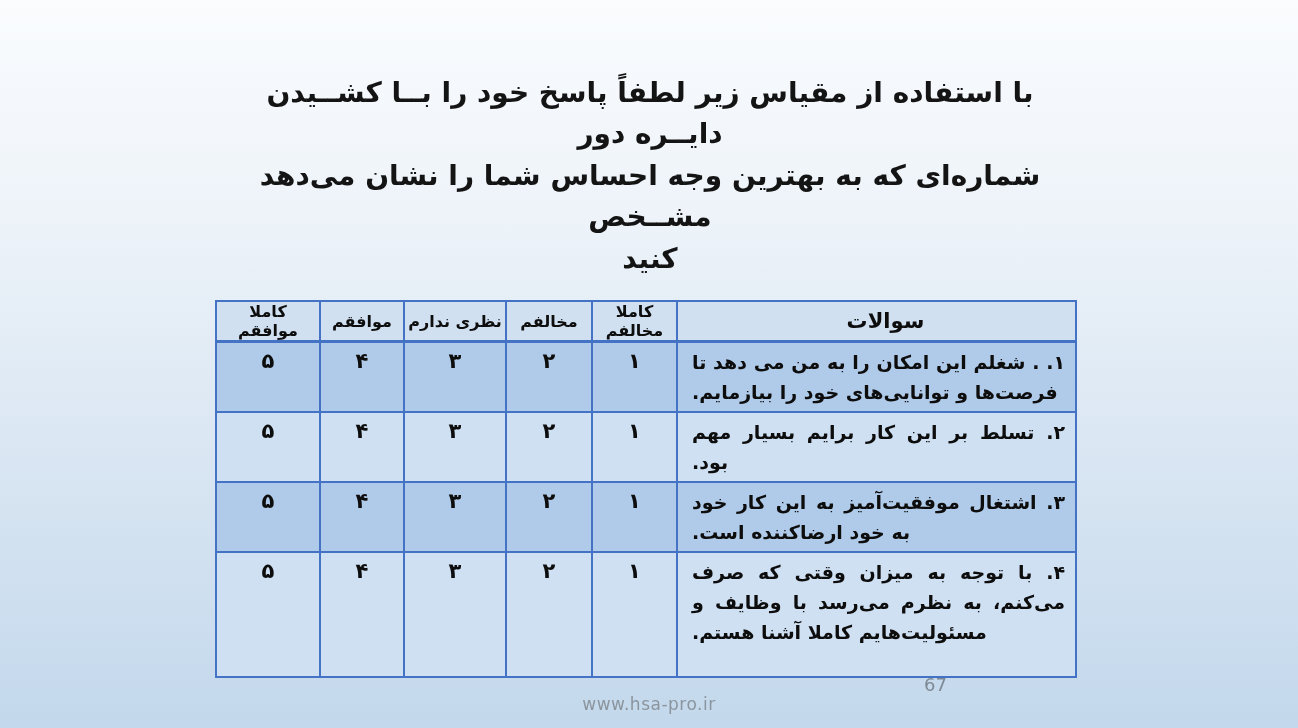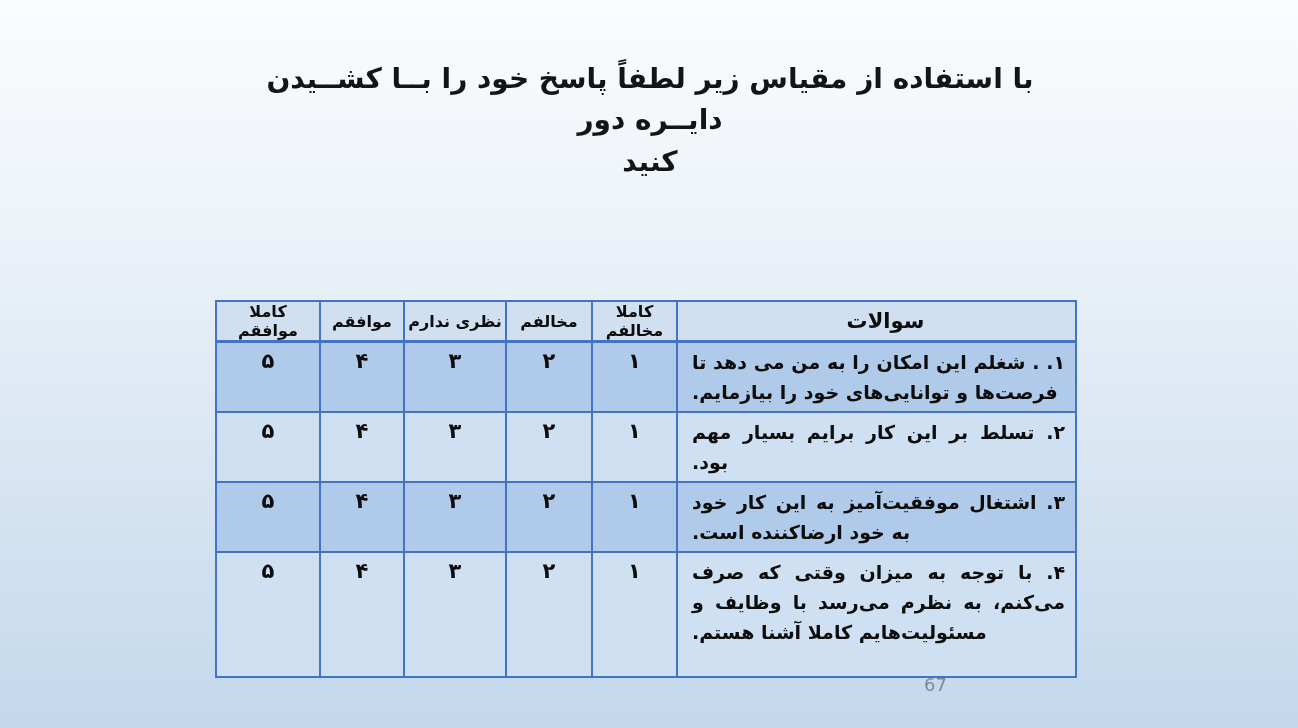--- a/index.html
+++ b/index.html
@@ -9,21 +9,21 @@
   }
   .slide {
     position: relative;
     width: 1298px;
     height: 728px;
     overflow: hidden;
     background: linear-gradient(180deg, #fafcfe 0%, #edf3f9 30%, #d8e5f2 65%, #c3d8ec 100%);
   }
   .slide-title {
     position: absolute;
-    top: 58px;
+    top: 72px;
     left: 244px;
     width: 812px;
     direction: rtl;
     text-align: center;
     font-weight: bold;
     color: #141414;
     font-size: 28px;
     line-height: 1.48;
   }
   table.survey {
@@ -91,20 +91,21 @@
     font-size: 18px;
   }
 </style>
 </head>
 <body>
 
 <div class="slide">
 
   <div class="slide-title">
     <div>با استفاده از مقیاس زیر لطفاً پاسخ خود را بــا کشــیدن دایــره دور</div>
+    <div>شماره‌ای که به بهترین وجه احساس شما را نشان می‌دهد مشــخص</div>
     <div>کنید</div>
   </div>
 
   <table class="survey">
     <colgroup>
       <col style="width:399px">
       <col style="width:85px">
       <col style="width:86px">
       <col style="width:102px">
       <col style="width:84px">
@@ -149,15 +150,16 @@
         <td class="q">۴. با توجه به میزان وقتی که صرف  می‌کنم، به نظرم می‌رسد با وظایف و مسئولیت‌هایم کاملا آشنا هستم.</td>
         <td class="num">۱</td>
         <td class="num">۲</td>
         <td class="num">۳</td>
         <td class="num">۴</td>
         <td class="num">۵</td>
       </tr>
     </tbody>
   </table>
 
+  <div class="footer-site">www.hsa-pro.ir</div>
   <div class="footer-page">67</div>
 
 </div>
 
 </body></html>

